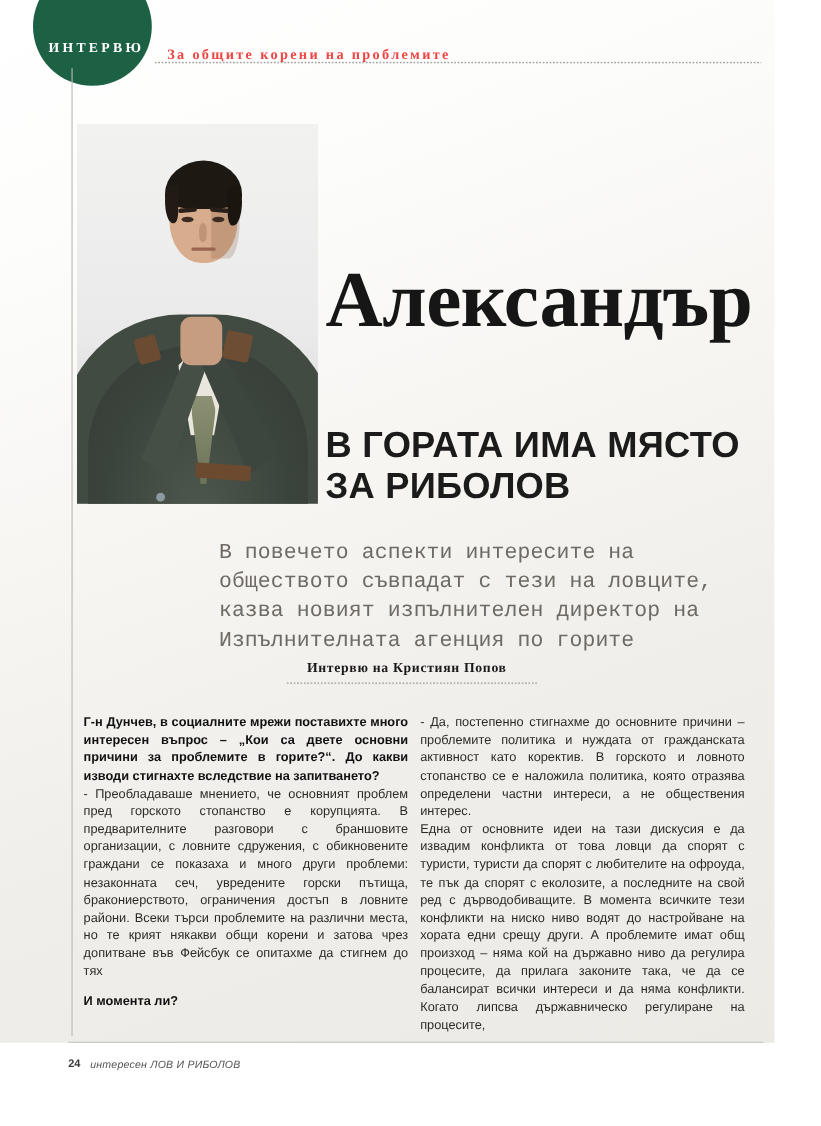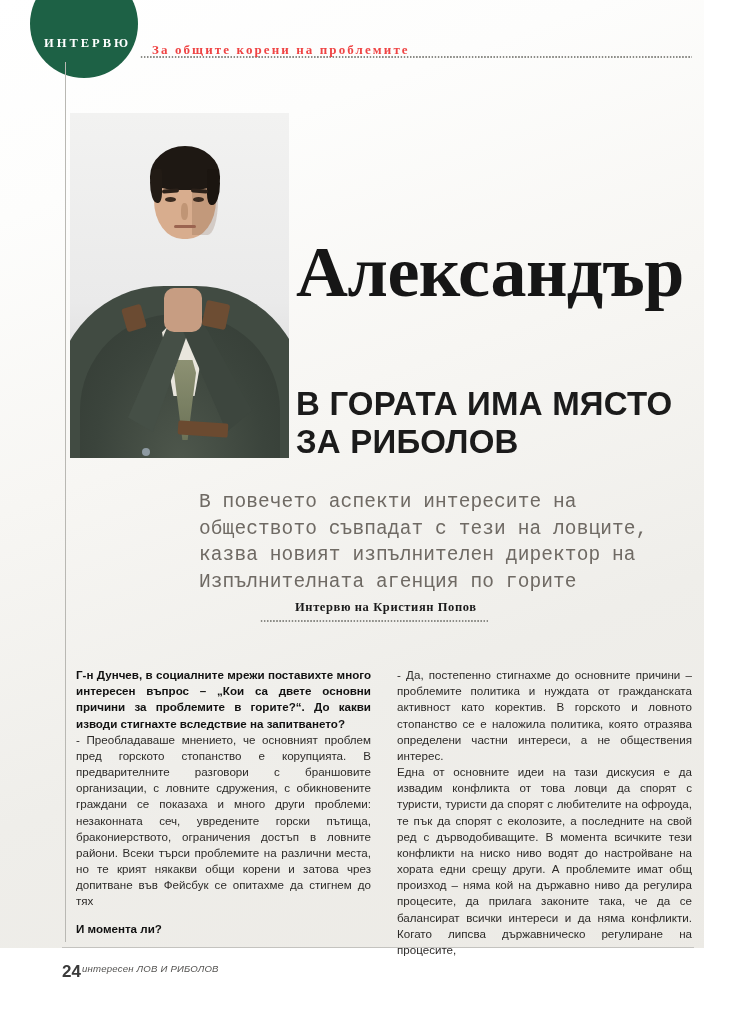--- a/index.html
+++ b/index.html
@@ -334,41 +334,40 @@
   .byline {
     position: absolute;
     left: 279px;
     top: 600px;
     font-family: "Liberation Serif", serif;
     font-weight: bold;
     font-size: 12.5px;
     letter-spacing: 0.6px;
     color: #1a1a1a;
     white-space: nowrap;
-    margin-left: 16px;
   }
   .byline-dots {
     position: absolute;
     left: 260px;
     top: 620px;
     width: 228px;
     height: 2px;
     background-image: radial-gradient(circle, #8b8b86 0.7px, transparent 0.8px);
     background-size: 3.1px 2px;
     background-repeat: repeat-x;
   }
 
   
   .cols {
     position: absolute;
     left: 76px;
-    top: 667px;
+    top: 649px;
     width: 618px;
     display: flex;
-    gap: 26px;
+    gap: 11px;
   }
   .col {
     width: 295px;
     font-family: "Liberation Sans", sans-serif;
     font-size: 11.6px;
     line-height: 1.395;
     color: #2c2a28;
     text-align: justify;
   }
   .col p { margin: 0; }
@@ -387,21 +386,21 @@
     width: 632px;
     height: 1px;
     background: #c4c3bf;
   }
   .folio {
     position: absolute;
     left: 62px;
     top: 962px;
     font-family: "Liberation Sans", sans-serif;
     font-weight: bold;
-    font-size: 17px;
+    font-size: 10px;
     color: #3a3a3a;
   }
   .footer-mag {
     position: absolute;
     left: 82px;
     top: 963px;
     font-family: "Liberation Sans", sans-serif;
     font-style: italic;
     font-size: 9.6px;
     letter-spacing: 0.2px;

